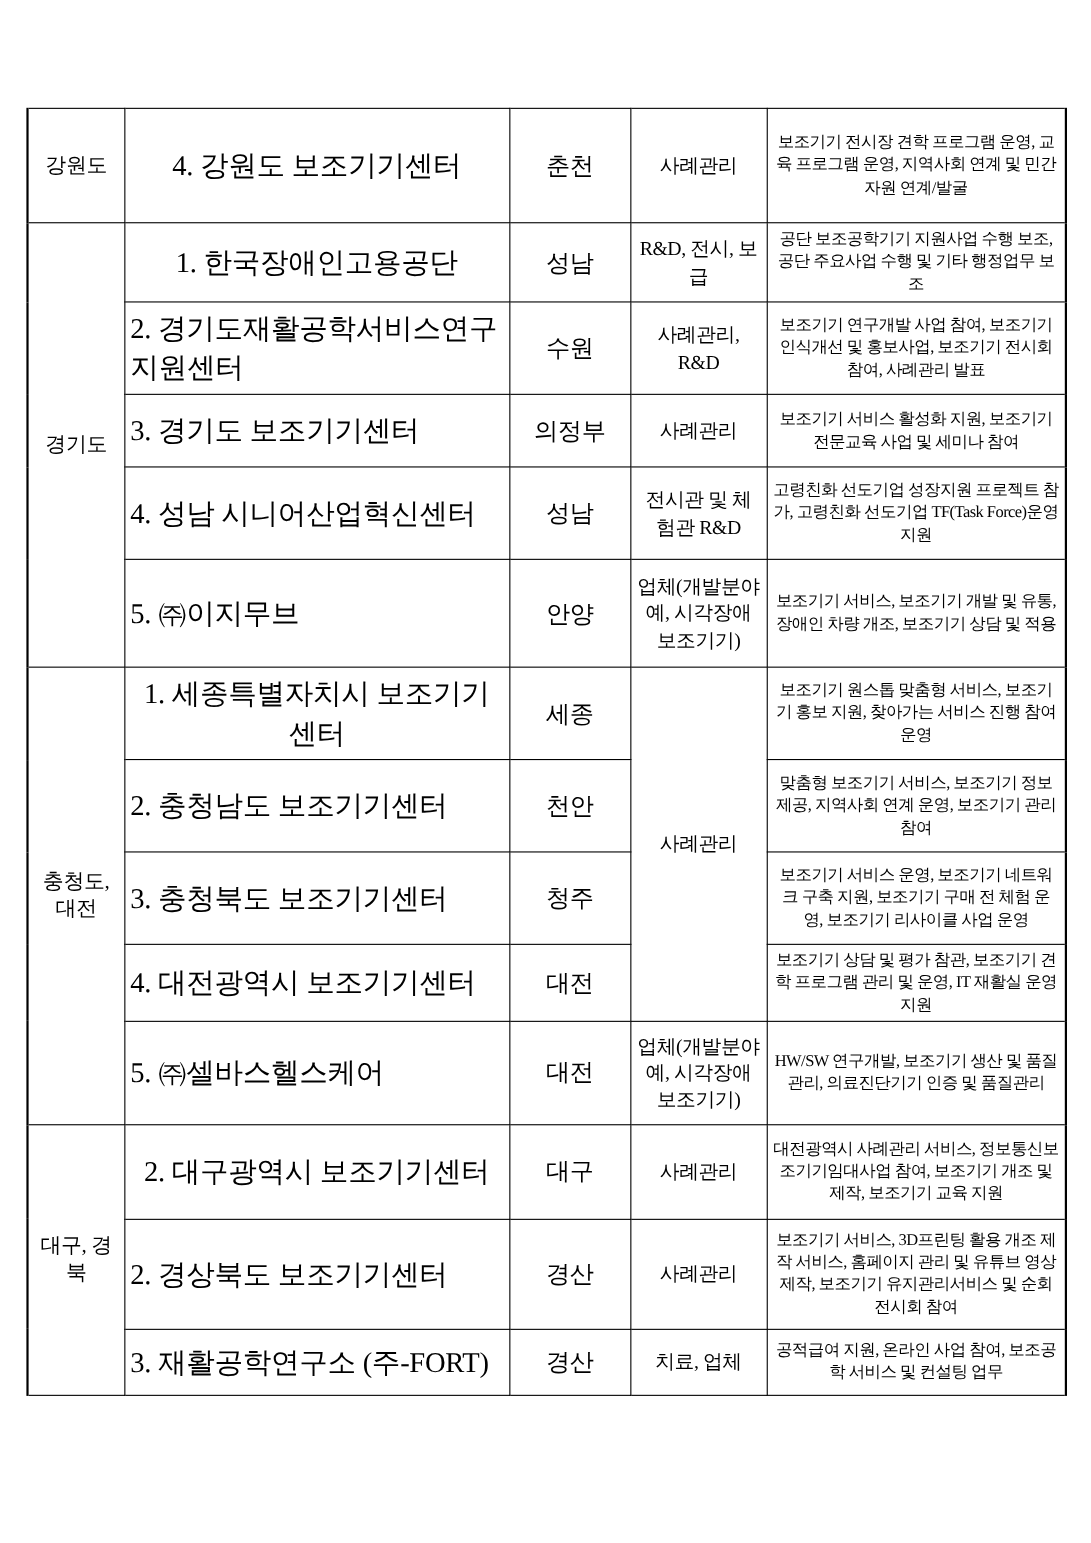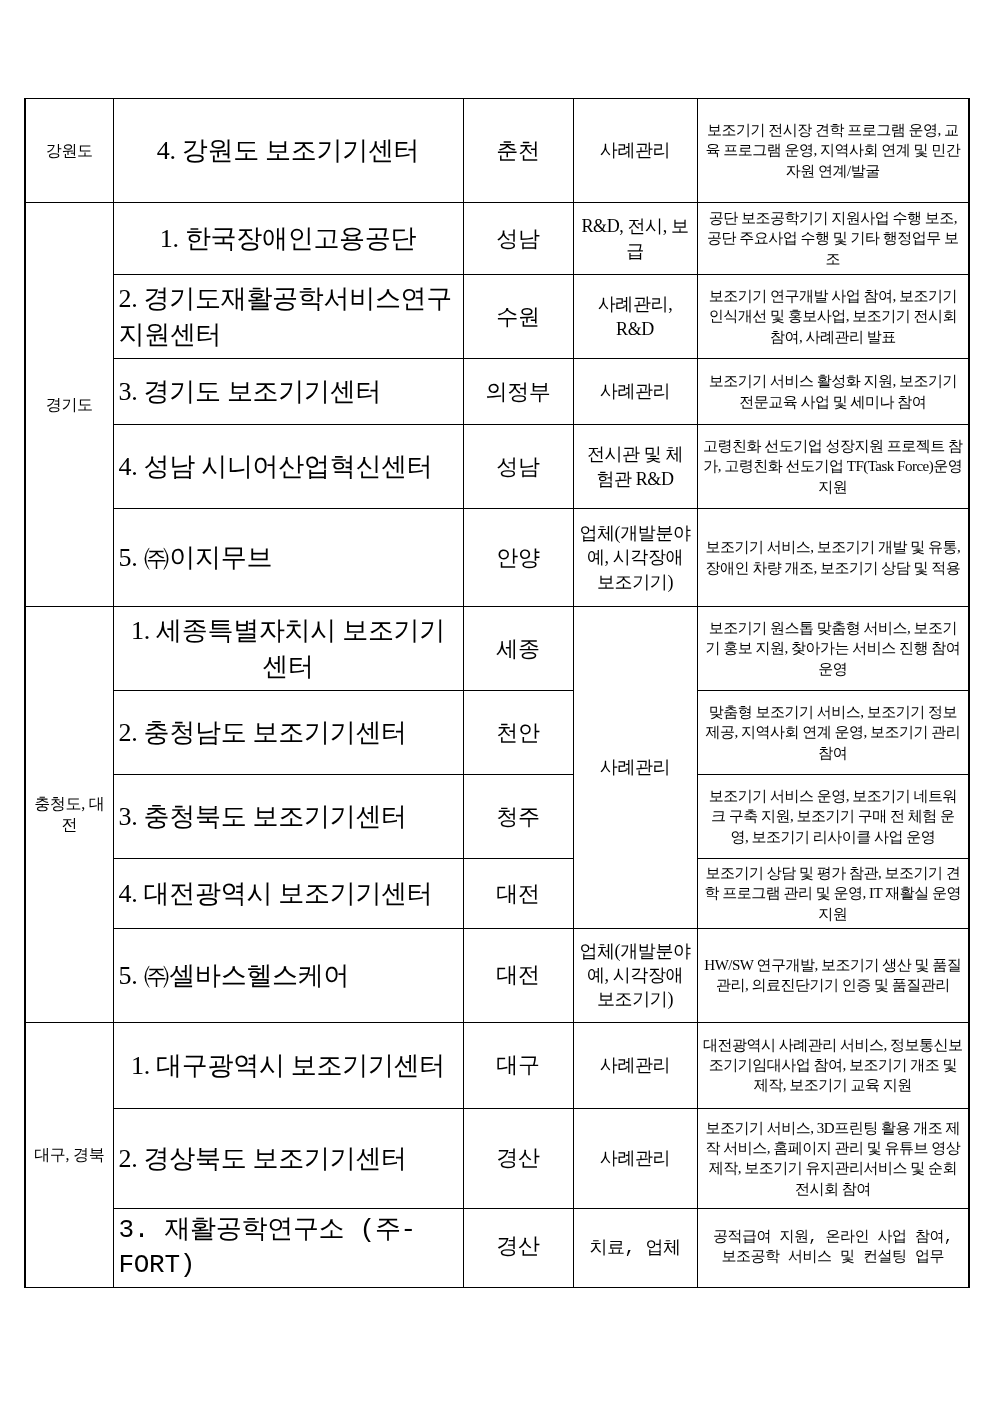--- a/index.html
+++ b/index.html
@@ -33,21 +33,21 @@
   }
   
   col.c-region   { width: 88px; }
   col.c-org      { width: 350px; }
   col.c-city     { width: 110px; }
   col.c-role     { width: 124px; }
   col.c-desc     { width: 272px; }
 
   td.region {
     text-align: center;
-    font-size: 16px;
+    font-size: 19px;
     letter-spacing: -0.3px;
   }
   td.org {
     text-align: left;
     font-size: 26px;
     padding-left: 14px;
     letter-spacing: -0.3px;
     margin-top: 20px;
   }
   td.city {
@@ -155,32 +155,32 @@
       </tr>
       <tr style="height:94px;">
         <td class="org">5.  ㈜셀바스헬스케어</td>
         <td class="city">대전</td>
         <td class="role" rowspan="1">업체(개발분야 예, 시각장애 보조기기)</td>
         <td class="desc outer-right">HW/SW 연구개발, 보조기기 생산 및 품질관리, 의료진단기기 인증 및 품질관리</td>
       </tr>
 
       <tr class="thick-top" style="height:86px;">
         <td class="region outer-left" rowspan="3">대구, 경북</td>
-        <td class="org">1.  대구광역시  보조기기센터</td>
+        <td class="org">2.  대구광역시  보조기기센터</td>
         <td class="city">대구</td>
         <td class="role" rowspan="1">사례관리</td>
         <td class="desc outer-right">대전광역시 사례관리 서비스, 정보통신보조기기임대사업 참여, 보조기기 개조 및 제작, 보조기기 교육 지원</td>
       </tr>
       <tr style="height:100px;">
         <td class="org">2.  경상북도  보조기기센터</td>
         <td class="city">경산</td>
         <td class="role" rowspan="1">사례관리</td>
         <td class="desc outer-right">보조기기 서비스, 3D프린팅 활용 개조 제작 서비스, 홈페이지 관리 및 유튜브 영상 제작, 보조기기 유지관리서비스 및 순회전시회 참여</td>
       </tr>
-      <tr style="height:60px;font-family:Liberation Mono, monospace;">
+      <tr style="height:60px;">
         <td class="org">3.  재활공학연구소 (주-FORT)</td>
         <td class="city">경산</td>
         <td class="role" rowspan="1">치료, 업체</td>
         <td class="desc outer-right">공적급여 지원, 온라인 사업 참여, 보조공학 서비스 및 컨설팅 업무</td>
       </tr>
 
     </tbody>
   </table>
 </div>
 

